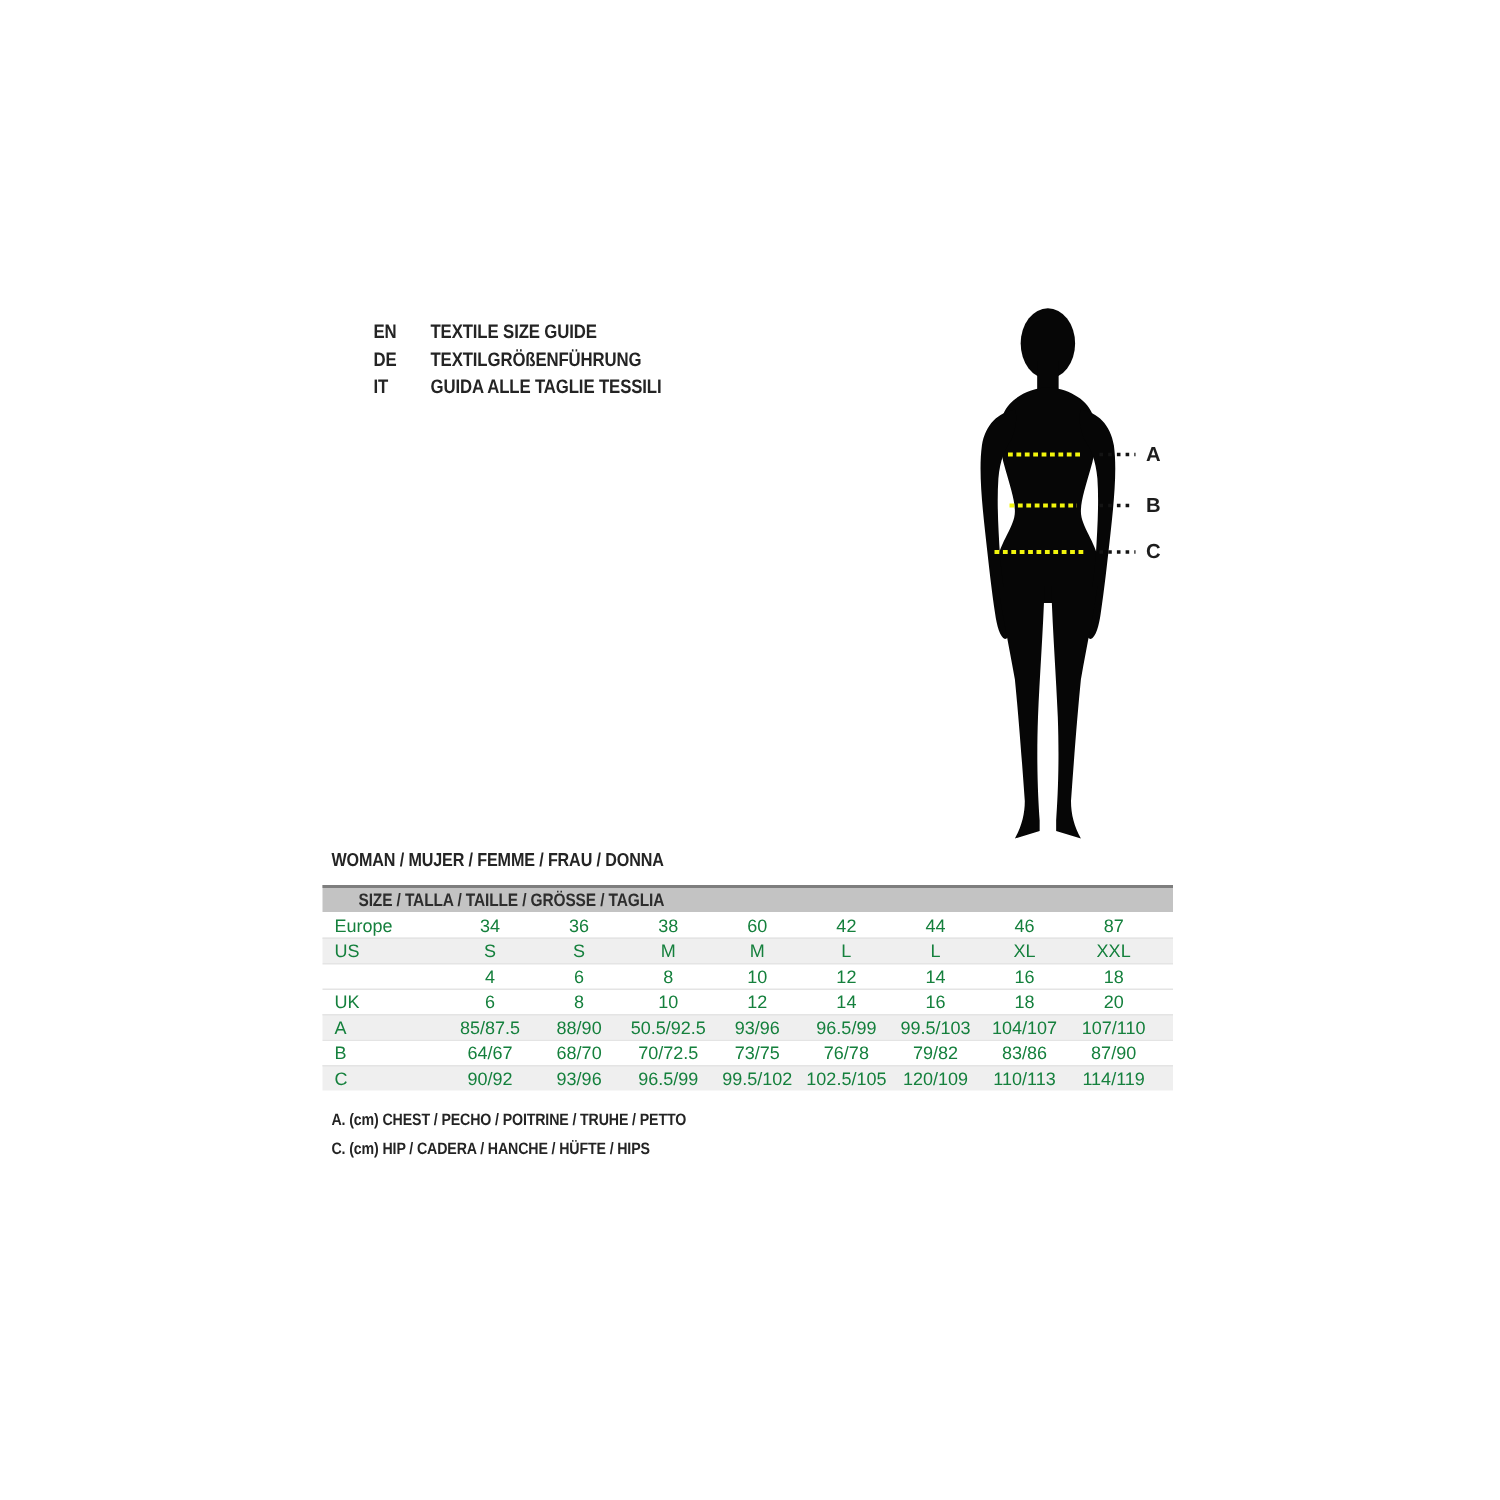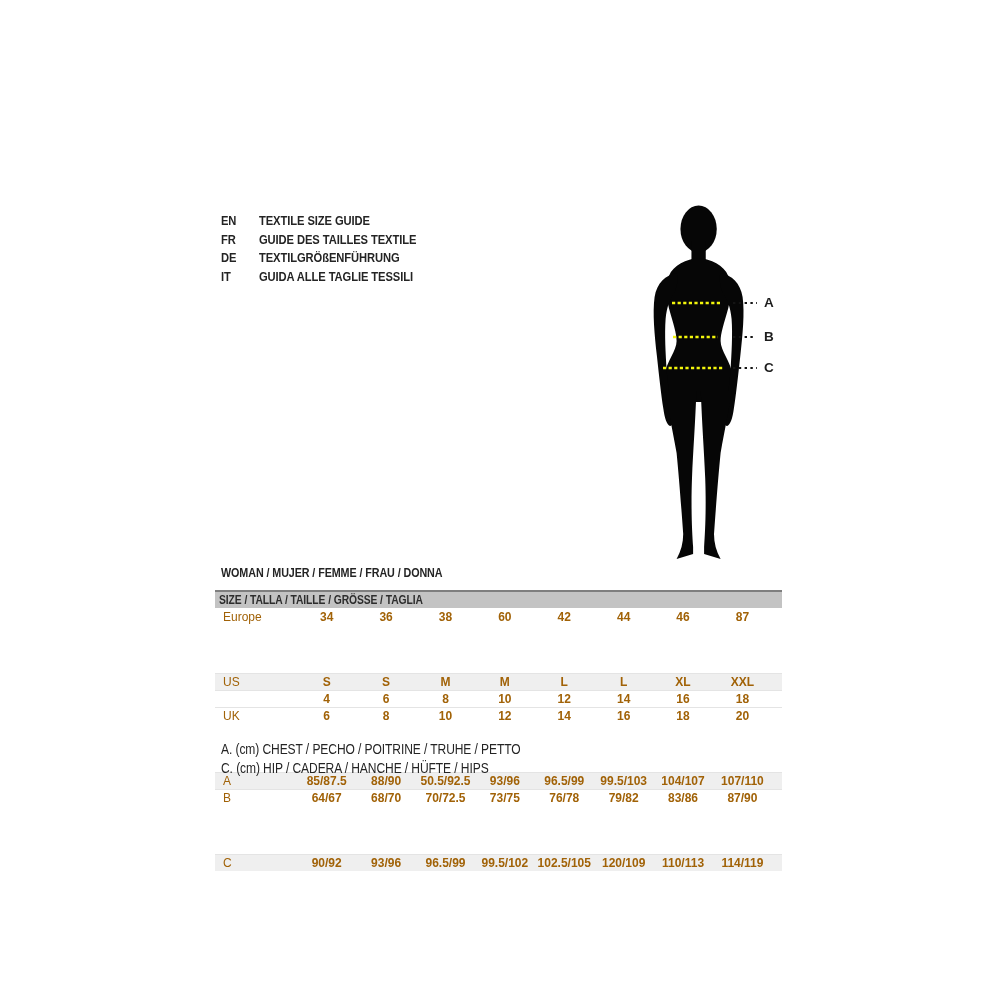--- a/index.html
+++ b/index.html
@@ -7,63 +7,59 @@
     position:relative; width:1000px; height:1000px; background:#ffffff;
     font-family:"Liberation Sans", sans-serif; color:#242424; overflow:hidden;
   }
   .cond { display:inline-block; transform:scaleX(0.86); transform-origin:0 50%;
           letter-spacing:-0.1px; white-space:nowrap; }
 
   
   .lang-list { position:absolute; left:221px; top:211px; }
   .lang-row { display:flex; height:18.8px; align-items:center;
               font-weight:bold; font-size:13px; }
-  .lang-code { width:38px; flex:0 0 38px; }
+  .lang-code { width:38px; flex:0 0 38px;margin-left:28px; }
 
   
   .figure { position:absolute; left:640px; top:200px; width:175px; height:380px; }
   .body-svg { position:absolute; left:8px; top:3px; }
   .mlines { position:absolute; left:0; top:0; }
   .mlabel { position:absolute; left:124px; width:26px; height:18px; line-height:18px;
             font-size:13.5px; font-weight:600; color:#1d1d1d; }
 
   
   .woman-title { position:absolute; left:221px; top:566px;
                  font-weight:bold; font-size:12.5px; }
 
   
   .size-table { position:absolute; left:215px; top:590px; width:567px; }
   .thead { box-sizing:border-box; height:18px; background:#c3c3c3;
            border-top:2px solid #7e7e7e; display:flex; align-items:center;
-           padding-left:4px; font-weight:bold; font-size:12px; color:#2d2d2d; }
+           padding-left:24px; font-weight:bold; font-size:12px; color:#2d2d2d; }
   .trow { display:grid; grid-template-columns:82px repeat(8,59.4px);
-          height:17px; align-items:center; font-size:12px; color:#a16207;
+          height:17px; align-items:center; font-size:12px; color:#15803d;
           box-sizing:border-box; border-top:1px solid #e4e4e4; }
   .trow:first-child { border-top:none; }
-  .trow.shaded { background:#efefef;margin-top:48px; }
+  .trow.shaded { background:#efefef; }
   .trow .lbl { padding-left:8px; }
-  .trow .val { text-align:center;font-weight:bold; }
+  .trow .val { text-align:center; }
 
   
   .notes { position:absolute; left:221px; top:741px; }
-  .note-row { height:18.6px; font-weight:normal; font-size:14px; }
+  .note-row { height:18.6px; font-weight:bold; font-size:11px; }
 </style>
 </head>
 <body>
 
 <div class="page">
 
   <div class="lang-list" id="langList">
       <div class="lang-row">
         <span class="lang-code"><span class="cond">EN</span></span>
         <span><span class="cond">TEXTILE SIZE GUIDE</span></span>
-      </div>
-      <div class="lang-row">
-        <span class="lang-code"><span class="cond">FR</span></span>
-        <span><span class="cond">GUIDE DES TAILLES TEXTILE</span></span>
       </div>
       <div class="lang-row">
         <span class="lang-code"><span class="cond">DE</span></span>
         <span><span class="cond">TEXTILGRÖßENFÜHRUNG</span></span>
       </div>
       <div class="lang-row">
         <span class="lang-code"><span class="cond">IT</span></span>
         <span><span class="cond">GUIDA ALLE TAGLIE TESSILI</span></span>
       </div>
     </div>

